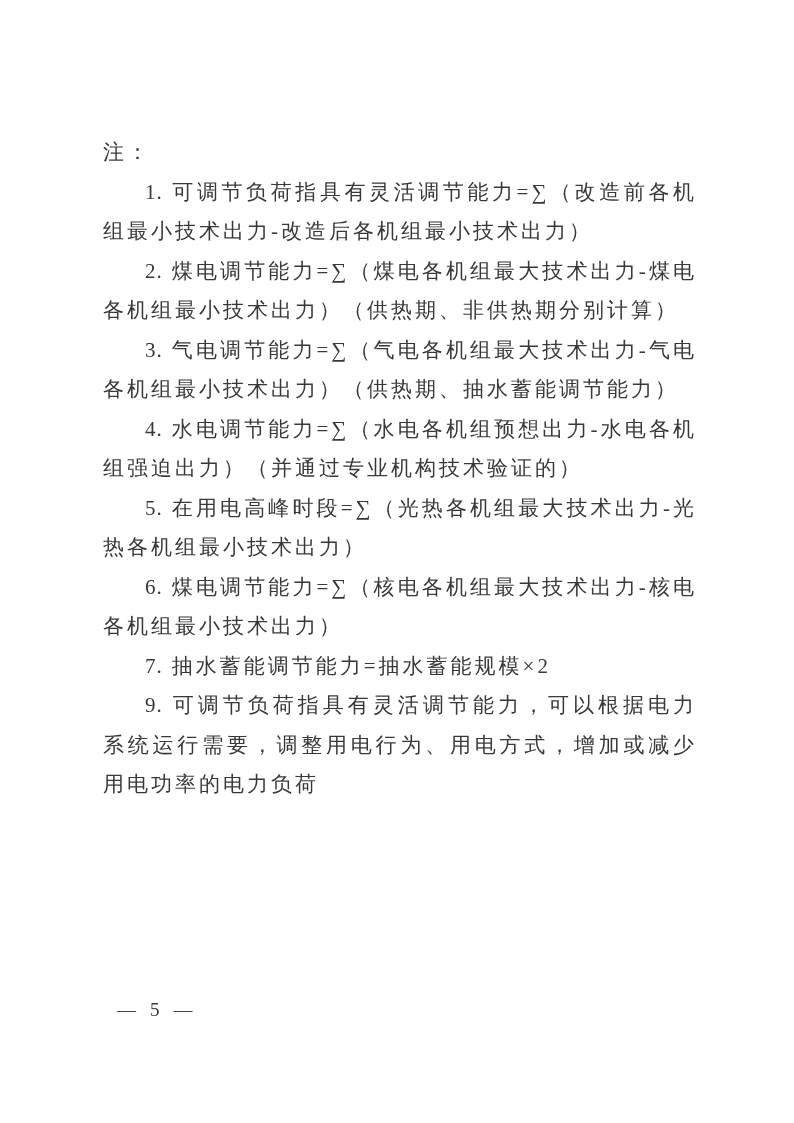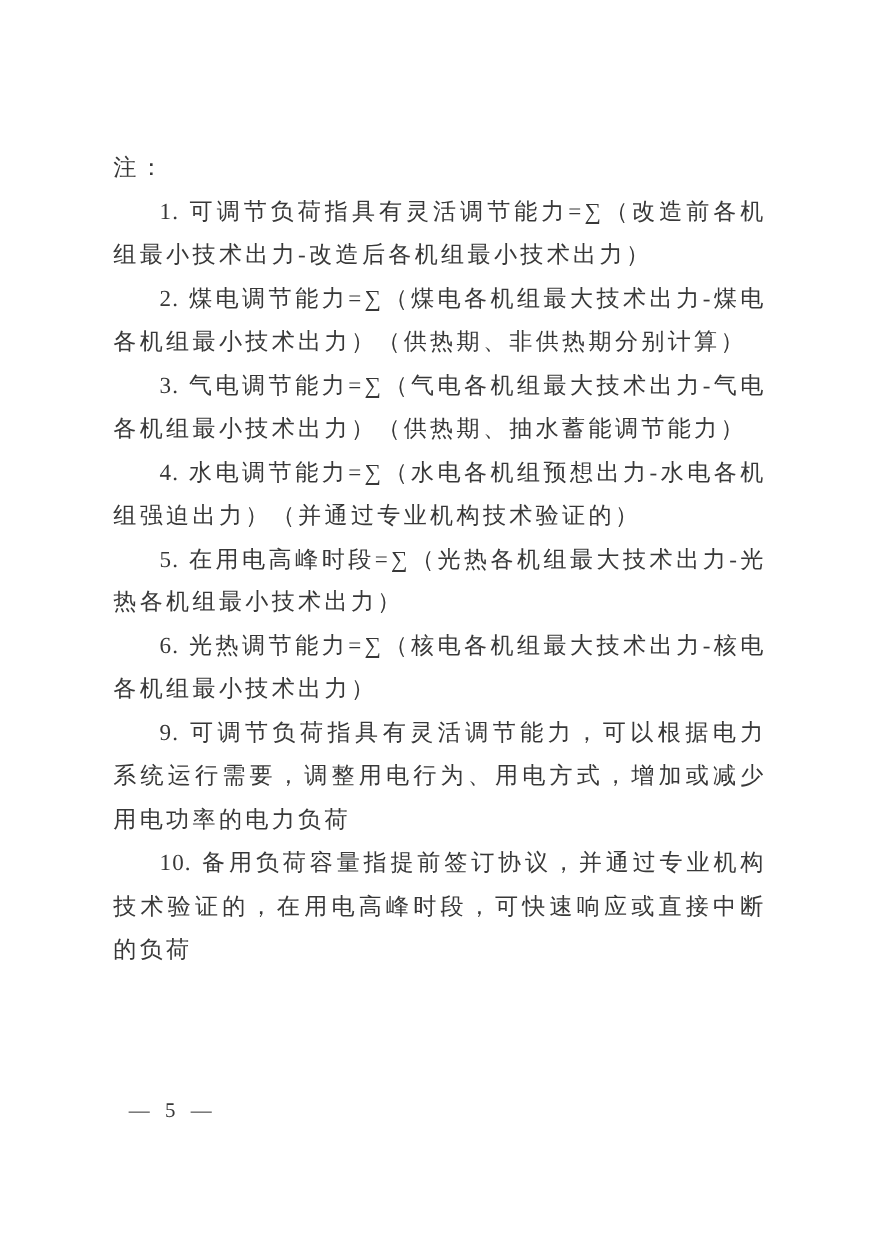--- a/index.html
+++ b/index.html
@@ -61,27 +61,27 @@
     <p class="para note"><span class="num">1.</span><span class="txt">可调节负荷指具有灵活调节能力=∑（改造前各机组最小技术出力-改造后各机组最小技术出力）</span></p>
 
     <p class="para note"><span class="num">2.</span><span class="txt">煤电调节能力=∑（煤电各机组最大技术出力-煤电各机组最小技术出力）（供热期、非供热期分别计算）</span></p>
 
     <p class="para note"><span class="num">3.</span><span class="txt">气电调节能力=∑（气电各机组最大技术出力-气电各机组最小技术出力）（供热期、抽水蓄能调节能力）</span></p>
 
     <p class="para note"><span class="num">4.</span><span class="txt">水电调节能力=∑（水电各机组预想出力-水电各机组强迫出力）（并通过专业机构技术验证的）</span></p>
 
     <p class="para note"><span class="num">5.</span><span class="txt">在用电高峰时段=∑（光热各机组最大技术出力-光热各机组最小技术出力）</span></p>
 
-    <p class="para note"><span class="num">6.</span><span class="txt">光热调节能力=∑（核电各机组最大技术出力-核电各机组最小技术出力）</span></p>
+    <p class="para note"><span class="num">6.</span><span class="txt">煤电调节能力=∑（核电各机组最大技术出力-核电各机组最小技术出力）</span></p>
 
+    <p class="para note"><span class="num">7.</span><span class="txt">抽水蓄能调节能力=抽水蓄能规模×2</span></p>
 
 
     <p class="para note"><span class="num">9.</span><span class="txt">可调节负荷指具有灵活调节能力，可以根据电力系统运行需要，调整用电行为、用电方式，增加或减少用电功率的电力负荷</span></p>
 
-    <p class="para note"><span class="num">10.</span><span class="txt">备用负荷容量指提前签订协议，并通过专业机构技术验证的，在用电高峰时段，可快速响应或直接中断的负荷</span></p>
 
   </div>
 
   <div class="footer">
     <span>—</span>
     <span>5</span>
     <span>—</span>
   </div>
 
 </div>

